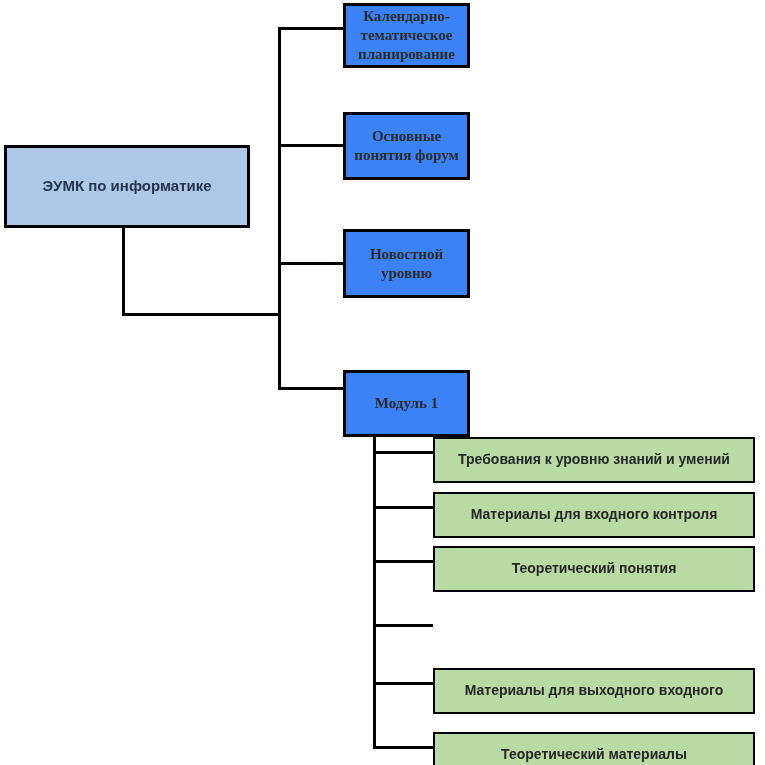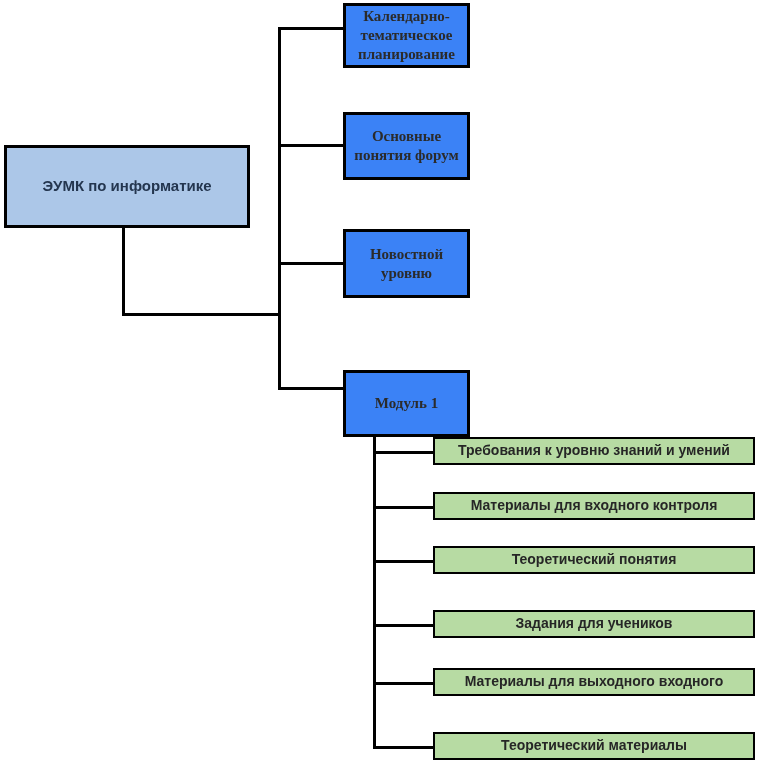--- a/index.html
+++ b/index.html
@@ -34,21 +34,21 @@
     background: #3b82f6;
     color: #2b2b2b;
     font-size: 15px;
     font-family: Liberation Serif, serif;
   }
   .l1-0 { top: 3px;   height: 65px; }
   .l1-1 { top: 112px; height: 68px; }
   .l1-2 { top: 229px; height: 69px; }
   .l1-3 { top: 355px; height: 67px; margin-top: 15px; }
   .l2-node {
-    left: 433px; width: 322px; height: 28px;
+    left: 433px; width: 322px; height: 46px;
     background: #b7dba3;
     color: #262626;
     border-width: 2px;
     font-size: 14px;
   }
   .l2-0 { top: 437px; }
   .l2-1 { top: 492px; }
   .l2-2 { top: 546px; }
   .l2-3 { top: 610px; }
   .l2-4 { top: 668px; }
@@ -111,23 +111,20 @@
 
   <div class="node l2-node l2-0">
     <span>Требования к уровню знаний и умений</span>
   </div>
   <div class="node l2-node l2-1">
     <span>Материалы для входного контроля</span>
   </div>
   <div class="node l2-node l2-2">
     <span>Теоретический понятия</span>
   </div>
-  <div class="node l2-node l2-3">
-    <span>Задания для учеников</span>
-  </div>
   <div class="node l2-node l2-4">
     <span>Материалы для выходного входного</span>
   </div>
   <div class="node l2-node l2-5">
     <span>Теоретический материалы</span>
   </div>
 
 </div>
 
 </body></html>

